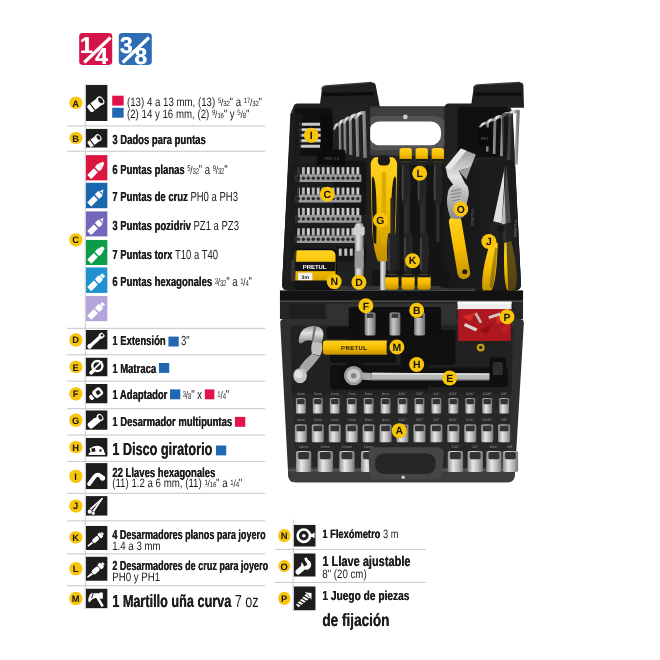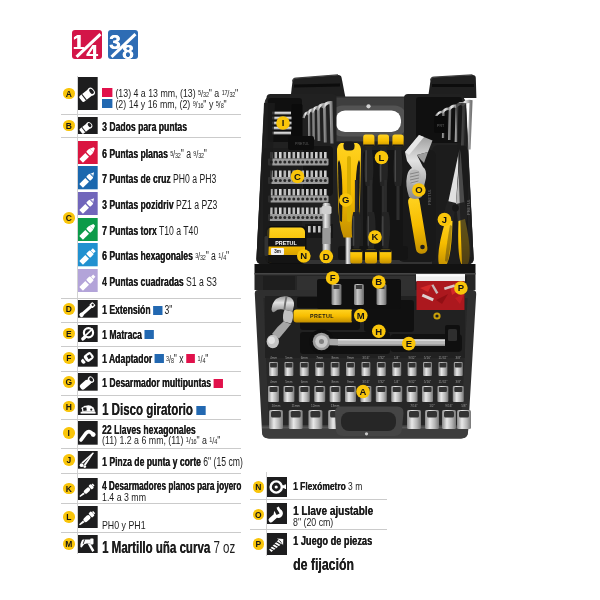--- a/index.html
+++ b/index.html
@@ -257,31 +257,30 @@
     </svg>
 
 <div class="ln" style="left:101.7px;top:86.6px;font-size:11px"><span class="sc8"><i class="sq rq" style="margin-right:4px"></i>(13) 4 a 13 mm, (13) <span class="fu">5</span><span class="fs">/</span><span class="fd">32</span>" a <span class="fu">17</span><span class="fs">/</span><span class="fd">32</span>"</span></div>
 <div class="ln" style="left:101.7px;top:97.8px;font-size:11px"><span class="sc8"><i class="sq bq" style="margin-right:4px"></i>(2) 14 y 16 mm, (2) <span class="fu">9</span><span class="fs">/</span><span class="fd">16</span>" y <span class="fu">5</span><span class="fs">/</span><span class="fd">8</span>"</span></div>
 <div class="ln b" style="left:102px;top:120px;font-size:12px"><span class="sc">3 Dados para puntas</span></div>
 <div class="ln" style="left:102px;top:146.6px;font-size:12px"><span class="sc"><b>6 Puntas planas</b> <span class="fu">5</span><span class="fs">/</span><span class="fd">32</span>" a <span class="fu">9</span><span class="fs">/</span><span class="fd">32</span>"</span></div>
 <div class="ln" style="left:102px;top:172.3px;font-size:12px"><span class="sc"><b>7 Puntas de cruz</b> PH0 a PH3</span></div>
 <div class="ln" style="left:102px;top:198px;font-size:12px"><span class="sc"><b>3 Puntas pozidriv</b> PZ1 a PZ3</span></div>
 <div class="ln" style="left:102px;top:223.7px;font-size:12px"><span class="sc"><b>7 Puntas torx</b> T10 a T40</span></div>
 <div class="ln" style="left:102px;top:249.4px;font-size:12px"><span class="sc"><b>6 Puntas hexagonales</b> <span class="fu">3</span><span class="fs">/</span><span class="fd">32</span>" a <span class="fu">1</span><span class="fs">/</span><span class="fd">4</span>"</span></div>
-<div class="ln" style="left:102px;top:275.1px;font-size:12px"><span class="sc"><b>4 Puntas cuadradas</b> S1 a S3</span></div>
 <div class="ln" style="left:102px;top:303.3px;font-size:12px"><span class="sc"><b>1 Extensión</b> <i class="sq bq"></i> 3"</span></div>
 <div class="ln" style="left:102px;top:327.6px;font-size:12px"><span class="sc"><b>1 Matraca</b> <i class="sq bq"></i></span></div>
 <div class="ln" style="left:102px;top:351.9px;font-size:12px"><span class="sc"><b>1 Adaptador</b> <i class="sq bq"></i> <span class="fu">3</span><span class="fs">/</span><span class="fd">8</span>" x <i class="sq rq"></i> <span class="fu">1</span><span class="fs">/</span><span class="fd">4</span>"</span></div>
 <div class="ln" style="left:102px;top:376.2px;font-size:12px"><span class="sc"><b>1 Desarmador multipuntas</b> <i class="sq rq"></i></span></div>
 <div class="ln" style="left:102px;top:400.5px;font-size:16px"><span class="sc"><b>1 Disco giratorio</b> <i class="sq bq"></i></span></div>
 <div class="ln b" style="left:102px;top:423px;font-size:12px"><span class="sc">22 Llaves hexagonales</span></div>
 <div class="ln" style="left:102px;top:434.2px;font-size:11px"><span class="sc8">(11) 1.2 a 6 mm, (11) <span class="fu">1</span><span class="fs">/</span><span class="fd">16</span>" a <span class="fu">1</span><span class="fs">/</span><span class="fd">4</span>"</span></div>
-<div class="ln" style="left:102px;top:454.8px;font-size:12px"><span class="sc"><b>1 Pinza de punta y corte</b> 6" (15 cm)</span></div>
 <div class="ln b" style="left:102px;top:478.6px;font-size:12px"><span class="sc" style="transform:scaleX(0.685)">4 Desarmadores planos para joyero</span></div>
 <div class="ln" style="left:102px;top:490.8px;font-size:11px"><span class="sc8">1.4 a 3 mm</span></div>
+<div class="ln b" style="left:102px;top:507px;font-size:12px"><span class="sc" style="transform:scaleX(0.685)">2 Desarmadores de cruz para joyero</span></div>
 <div class="ln" style="left:102px;top:519.2px;font-size:11px"><span class="sc8">PH0 y PH1</span></div>
 <div class="ln" style="left:102px;top:539.1px;font-size:16px"><span class="sc"><b>1 Martillo uña curva</b> 7 oz</span></div>
 <div class="ln" style="left:292.5px;top:480.3px;font-size:11px"><span class="sc7"><b>1 Flexómetro</b> 3 m</span></div>
 <div class="ln b" style="left:292.5px;top:503.4px;font-size:13px"><span class="sc7">1 Llave ajustable</span></div>
 <div class="ln" style="left:292.5px;top:515.6px;font-size:11px"><span class="sc8">8" (20 cm)</span></div>
 <div class="ln b" style="left:292.5px;top:534.1px;font-size:12px"><span class="sc7">1 Juego de piezas</span></div>
 <div class="ln b" style="left:292.5px;top:556px;font-size:16px"><span class="sc7">de fijación</span></div>
 
 <svg style="position:absolute;left:250px;top:70px" width="230" height="375" viewBox="250 70 230 375">
 <defs>

